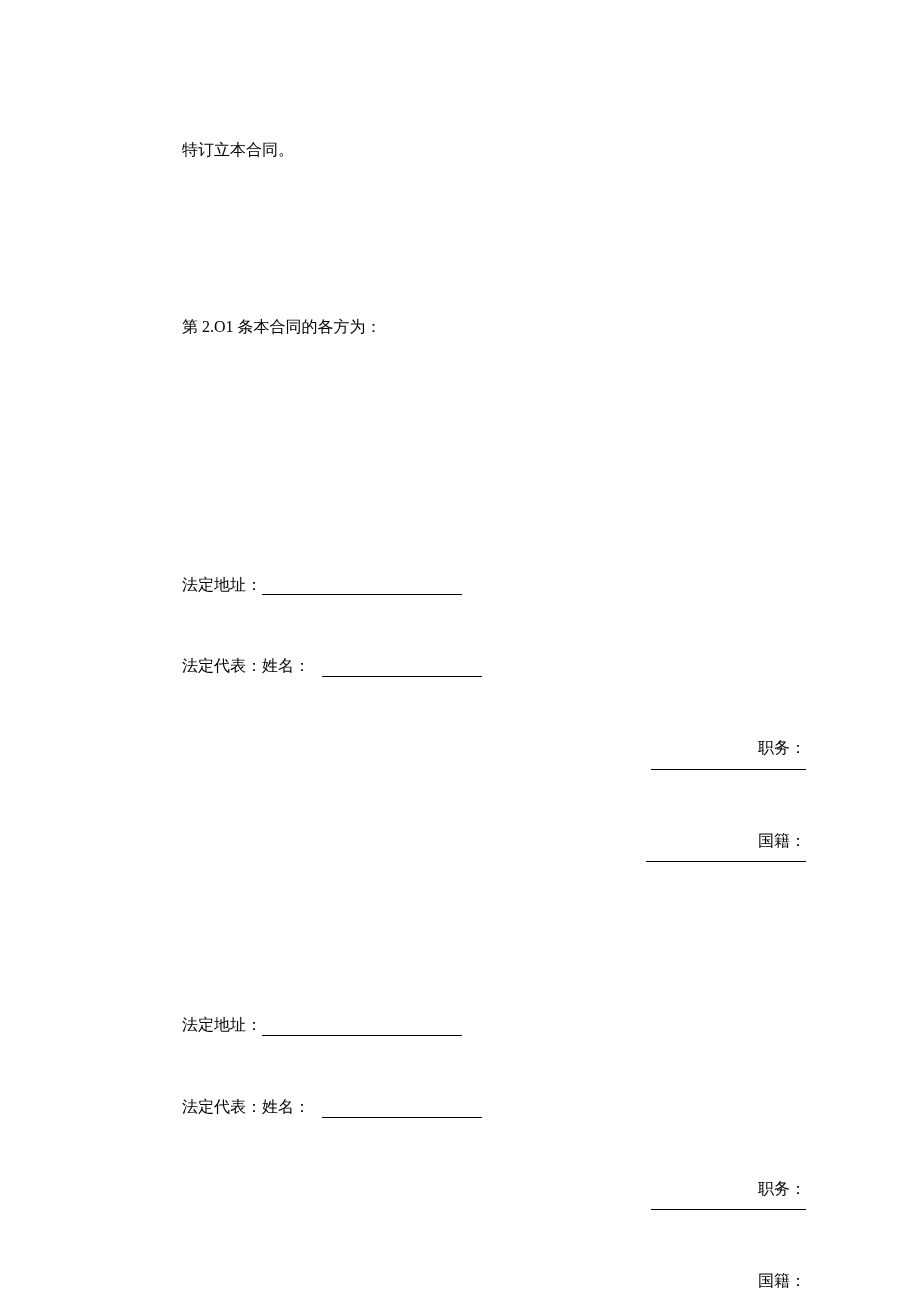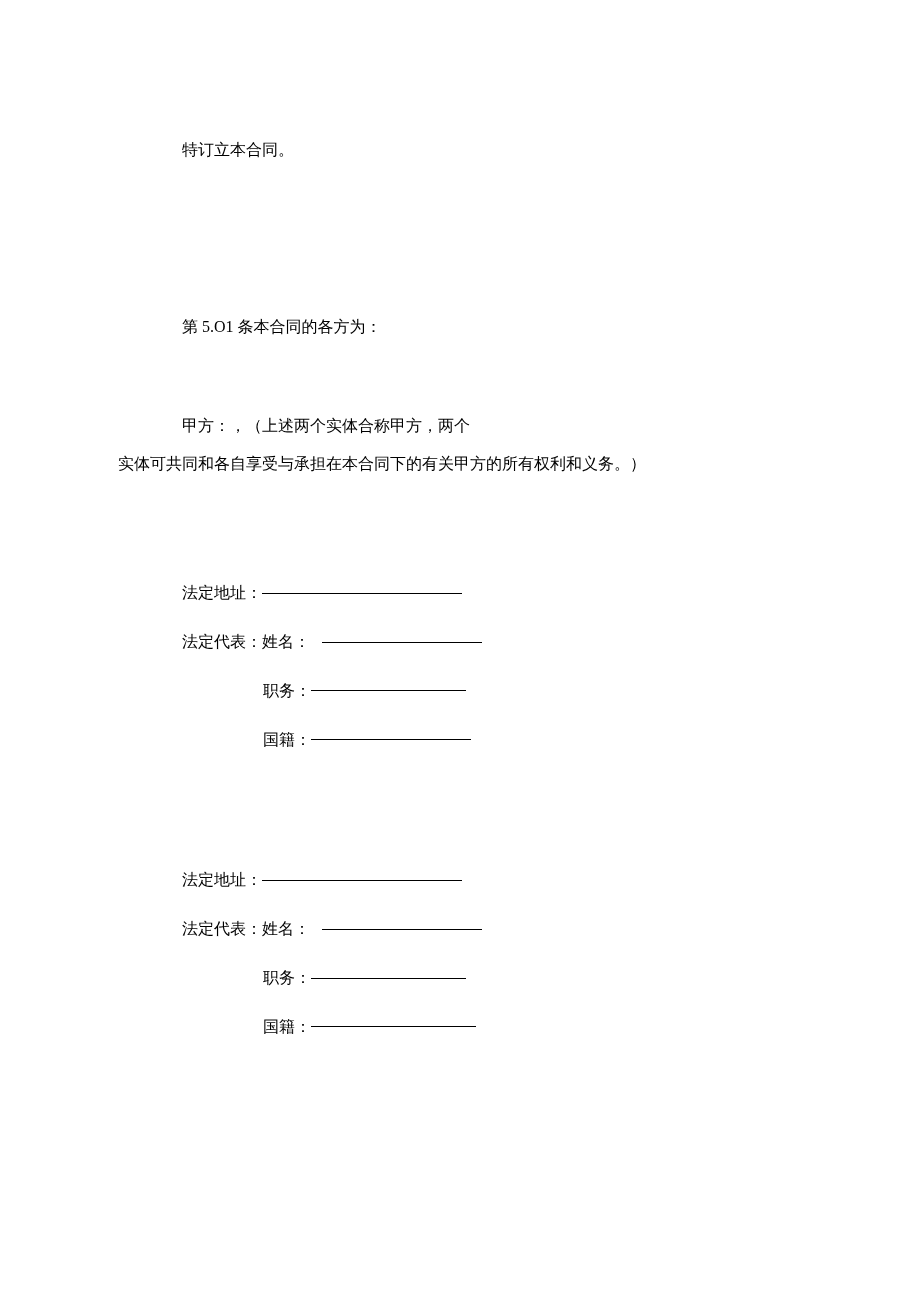--- a/index.html
+++ b/index.html
@@ -29,25 +29,27 @@
     height: 78px;
   }
   .gap-field {
     height: 28px;
   }
   .gap-block {
     height: 108px;
   }
   .field-row {
     display: flex;
-    align-items: flex-start;
+    align-items: flex-end;
     margin-left: 4em;
+    margin-top: 33px;
   }
   .field-row.sub {
     margin-left: calc(4em + 81px);
+    flex-direction: column;
   }
   .label1 {
     white-space: pre;
   }
   .label2 {
     white-space: pre;
     font-family: Liberation Serif, serif;
   }
   .blank {
     display: inline-block;
@@ -60,27 +62,25 @@
 
 <div class="page">
 
   <p class="para indent">特订立本合同。</p>
 
   <div class="gap-large"></div>
 
 
   <div class="gap-large"></div>
 
-  <p class="para indent">第 5.O1 条本合同的各方为：</p>
+  <p class="para indent">第 2.O1 条本合同的各方为：</p>
 
   <div class="gap-large"></div>
 
-  <p class="para indent">甲方：，（上述两个实体合称甲方，两个</p>
   <div style="height:18px"></div>
-  <p class="para">实体可共同和各自享受与承担在本合同下的有关甲方的所有权利和义务。）</p>
 
   <div class="gap-block"></div>
 
   <div class="field-row">
     <span class="label1">法定地址：</span>
     <span class="blank" style="width:200px"></span>
   </div>
   <div class="gap-field"></div>
   <div class="field-row">
     <span class="label1">法定代表：</span>

